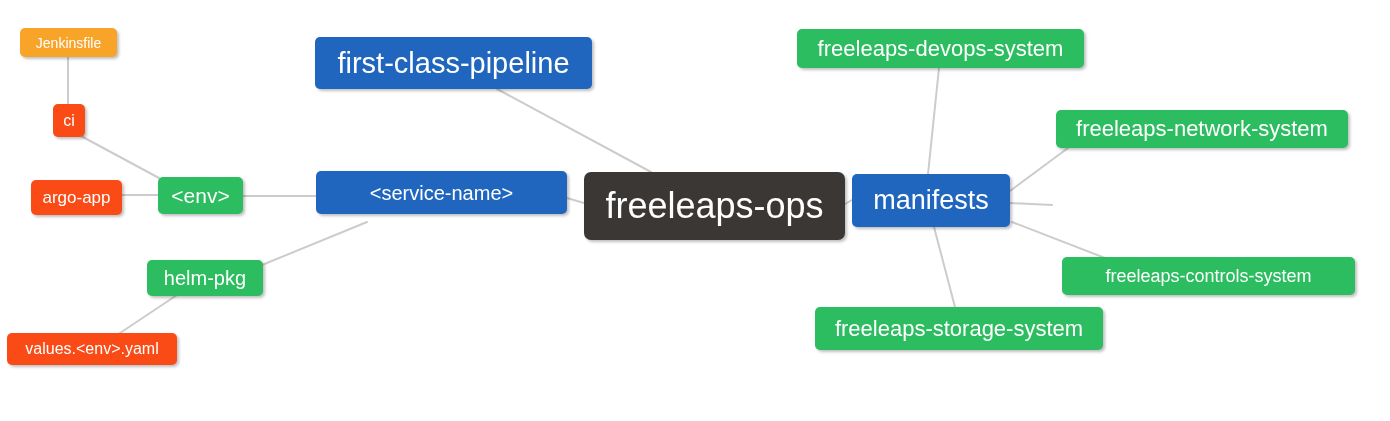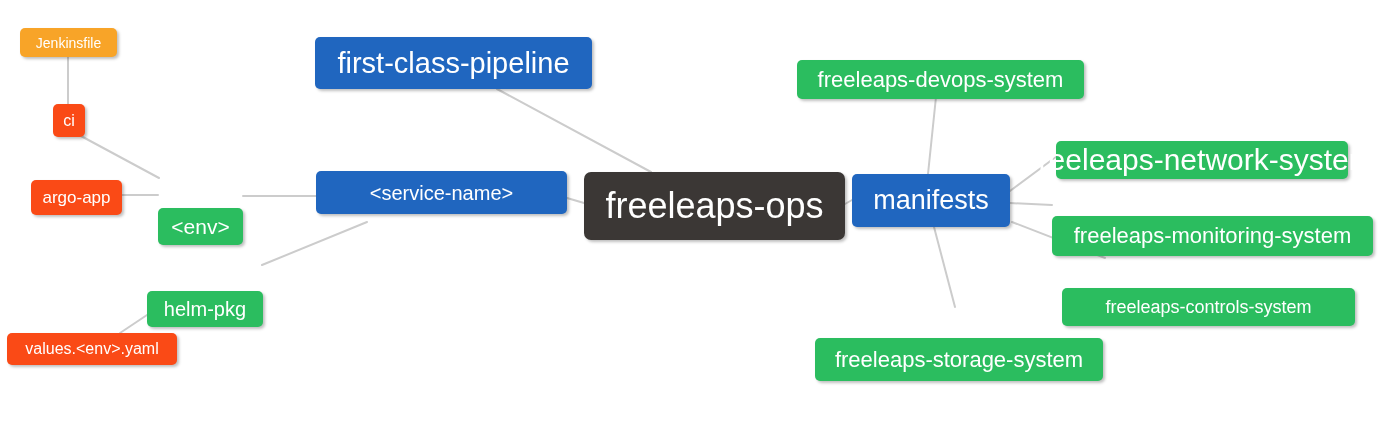--- a/index.html
+++ b/index.html
@@ -35,21 +35,21 @@
     border-radius: 5px;
     box-shadow: 2px 2px 3px rgba(0, 0, 0, 0.25);
     white-space: nowrap;
     cursor: pointer;
     box-sizing: border-box;
     line-height: 1;
     user-select: none;
   }
   .node.dark   { background: #3b3735; border-radius: 7px; }
   .node.blue   { background: #2066bf; }
-  .node.green  { background: #2bbd5f; margin-top: 31px; }
+  .node.green  { background: #2bbd5f; }
   .node.red    { background: #fa4a16; }
   .node.orange { background: #f8a428; }
 </style>
 </head>
 <body>
 
 <div class="canvas">
 
   <svg class="edges" width="1390" height="421" viewBox="0 0 1390 421">
     <line x1="68" y1="57" x2="68" y2="104"></line>
@@ -83,21 +83,20 @@
   <div class="node red" style="left:53px;   top:104px; width:32px;  height:33px; font-size:16px;">ci</div>
 
   <div class="node red" style="left:31px;   top:180px; width:91px;  height:35px; font-size:17px;">argo-app</div>
 
   <div class="node orange" style="left:20px;   top:28px;  width:97px;  height:29px; font-size:14px;">Jenkinsfile</div>
 
   <div class="node red" style="left:7px;    top:333px; width:170px; height:32px; font-size:16px;">values.&lt;env&gt;.yaml</div>
 
   <div class="node green" style="left:797px;  top:29px;  width:287px; height:39px; font-size:22px;">freeleaps-devops-system</div>
 
-  <div class="node green" style="left:1056px; top:110px; width:292px; height:38px; font-size:30px;">freeleaps-network-system</div>
+  <div class="node green" style="left:1056px; top:110px; width:292px; height:38px; font-size:22px;">freeleaps-network-system</div>
 
-  <div class="node green" style="left:1052px; top:185px; width:321px; height:40px; font-size:22px;">freeleaps-monitoring-system</div>
 
   <div class="node green" style="left:1062px; top:257px; width:293px; height:38px; font-size:18px;">freeleaps-controls-system</div>
 
   <div class="node green" style="left:815px;  top:307px; width:288px; height:43px; font-size:22px;">freeleaps-storage-system</div>
 
 </div>
 
 </body></html>

